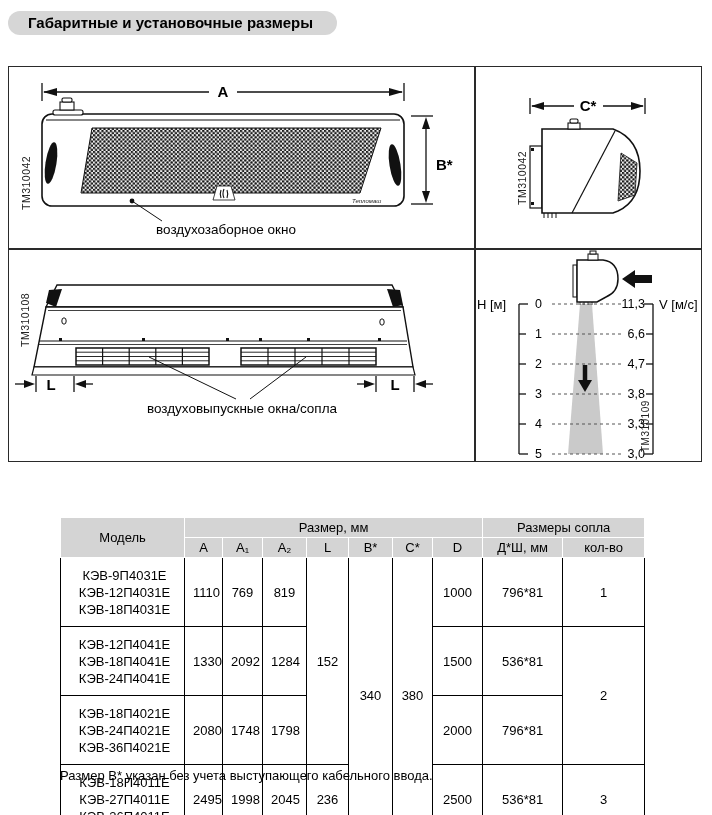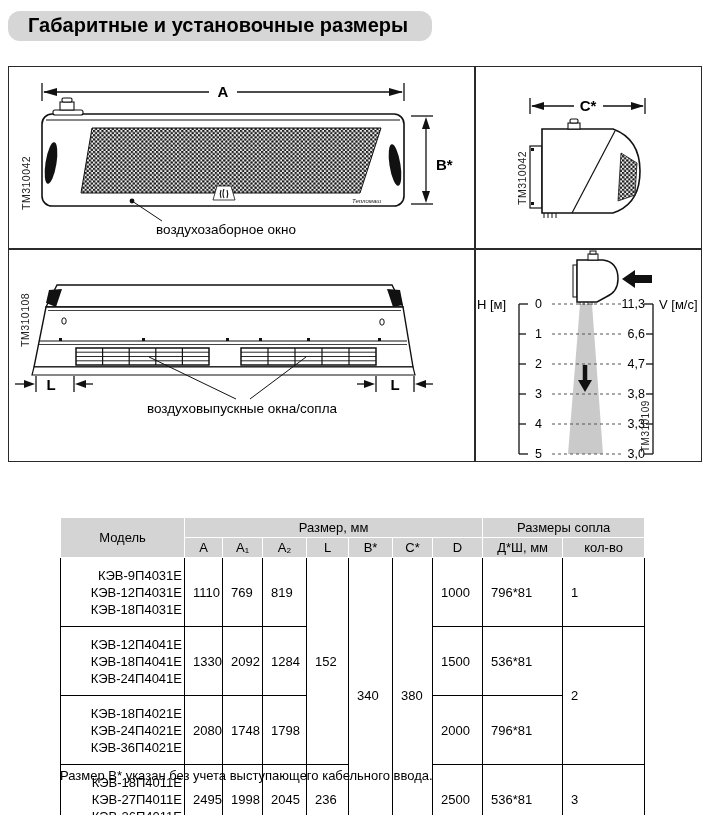--- a/index.html
+++ b/index.html
@@ -5,21 +5,21 @@
   html,body{margin:0;padding:0;}
   body{
     width:712px;height:815px;position:relative;background:#ffffff;
     font-family:"Liberation Sans","DejaVu Sans",sans-serif;color:#000;
     overflow:hidden;
   }
   .title-pill{
     position:absolute;left:8px;top:11px;
     background:#d6d6d6;border-radius:12px;
     padding:3px 24px 4px 20px;
-    font-size:20px;font-weight:bold;white-space:nowrap;
+    font-size:15px;font-weight:bold;white-space:nowrap;
   }
   .draw-box{
     position:absolute;left:8px;top:66px;width:694px;height:396px;
     border:1.6px solid #2a2a2a;box-sizing:border-box;background:#fff;
   }
   .vdiv{position:absolute;left:465px;top:0;bottom:0;width:1.6px;background:#2a2a2a;}
   .hdiv{position:absolute;left:0;right:0;top:181px;height:1.6px;background:#2a2a2a;}
   svg.panel{position:absolute;display:block;}
   svg .dim{font-size:15px;font-weight:bold;fill:#000;}
   svg .cap{font-size:13.5px;fill:#000;}
@@ -30,25 +30,25 @@
   table.dims{
     position:absolute;left:60px;top:517px;width:584px;
     border-collapse:collapse;table-layout:fixed;
     font-size:13px;
   }
   table.dims thead th{
     background:#d4d4d4;border:1.5px solid #ffffff;
     font-weight:normal;height:19px;padding:0 2px;text-align:center;
   }
   table.dims tbody td{
-    border:1px solid #000;vertical-align:middle;
+    border:1px solid #000;text-align:center;vertical-align:middle;
     height:52px;padding:8px;
   }
   table.dims tbody td.model{
-    text-align:right;padding:2px 2px 2px 6px;line-height:17px;
+    text-align:center;padding:2px 2px 2px 6px;line-height:17px;
   }
   .notes{position:absolute;left:60px;top:768px;font-size:13px;line-height:15.5px;}
 </style>
 </head>
 <body>
 
 <div class="title-pill">Габаритные и установочные размеры</div>
 
 <div class="draw-box">
   <div class="vdiv"></div>

